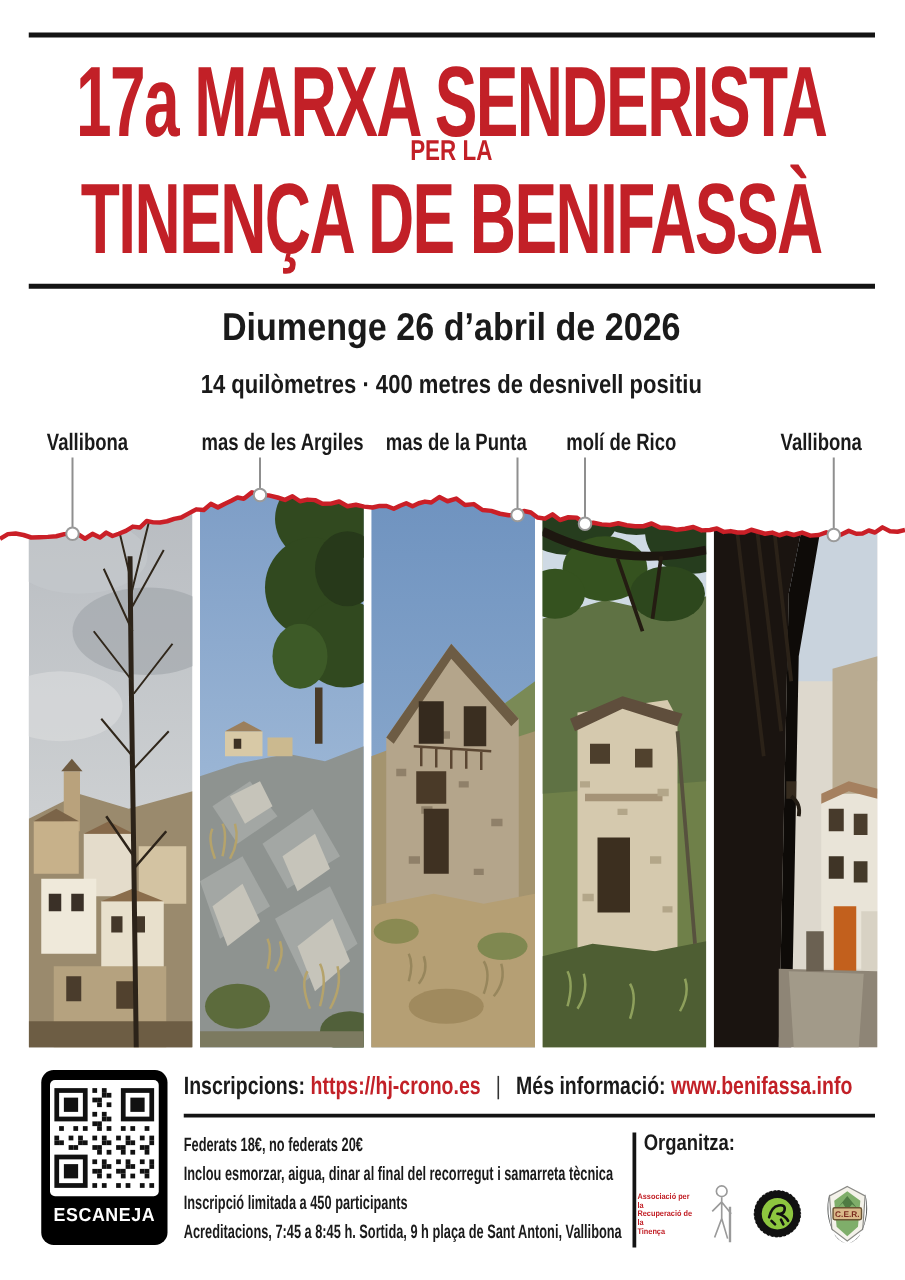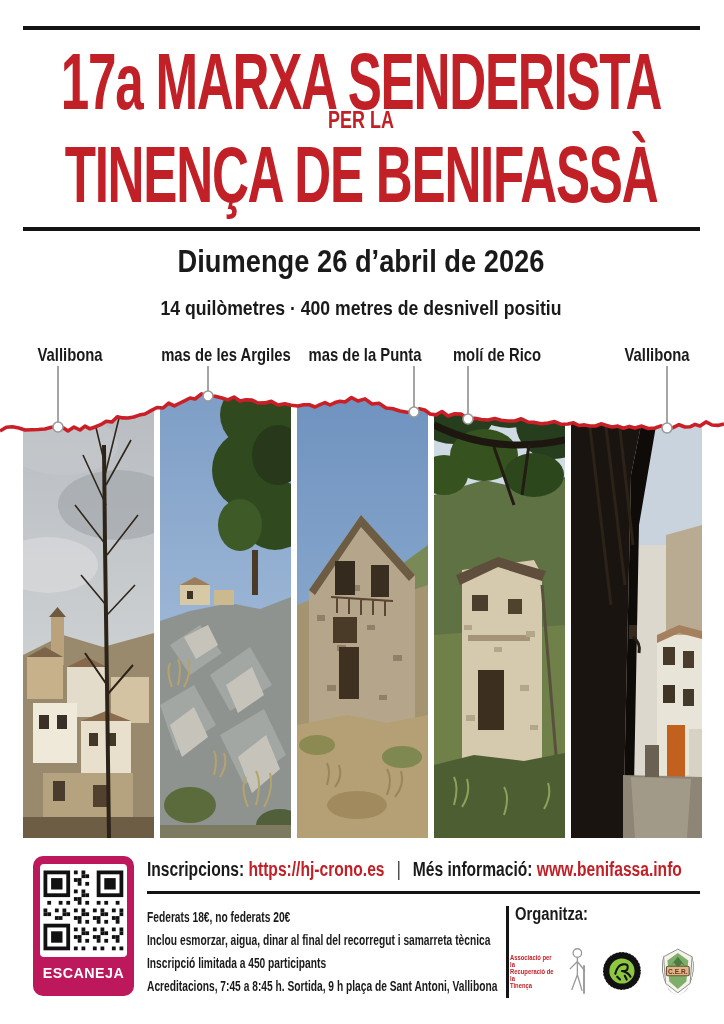--- a/index.html
+++ b/index.html
@@ -25,21 +25,21 @@
   .photos svg{display:block;width:100%;height:100%;}
   
   .insc-line{left:147px;top:858px;font-weight:700;font-size:20px;transform-origin:left center;
              transform:scaleX(0.78);}
   .insc-line .red{color:#c22027;}
   .insc-line .sep{color:#333;font-weight:400;padding:0 10px;}
   .foot-rule{position:absolute;left:147px;top:891px;width:553px;height:3px;background:#141414;}
   .details{position:absolute;left:147px;top:905px;font-weight:700;font-size:15.5px;
            transform-origin:left top;transform:scaleX(0.66);}
   .details div{line-height:23px;white-space:nowrap;}
-  .qr-box{position:absolute;left:33px;top:856px;width:101px;height:140px;background:#be185d;
+  .qr-box{position:absolute;left:33px;top:856px;width:101px;height:140px;background:#000000;
           border-radius:10px;z-index:2;}
   .qr-panel{position:absolute;left:7px;top:8px;width:87px;height:93px;background:#fff;border-radius:4px;}
   .qr-caption{position:absolute;left:0;top:108px;width:101px;text-align:center;color:#fff;
               font-weight:700;font-size:15px;letter-spacing:0.5px;transform:scaleX(0.95);}
   .org-divider{position:absolute;left:506px;top:906px;width:3px;height:92px;background:#141414;}
   .org-label{left:515px;top:904px;font-weight:700;font-size:18px;transform-origin:left center;transform:scaleX(0.82);}
   .logos{position:absolute;left:510px;top:940px;width:190px;height:62px;display:flex;align-items:center;gap:14px;}
   .logo1-text{color:#c22027;font-weight:700;font-size:6.5px;line-height:7px;transform-origin:left center;transform:scaleX(0.9);}
 </style>
 </head>

